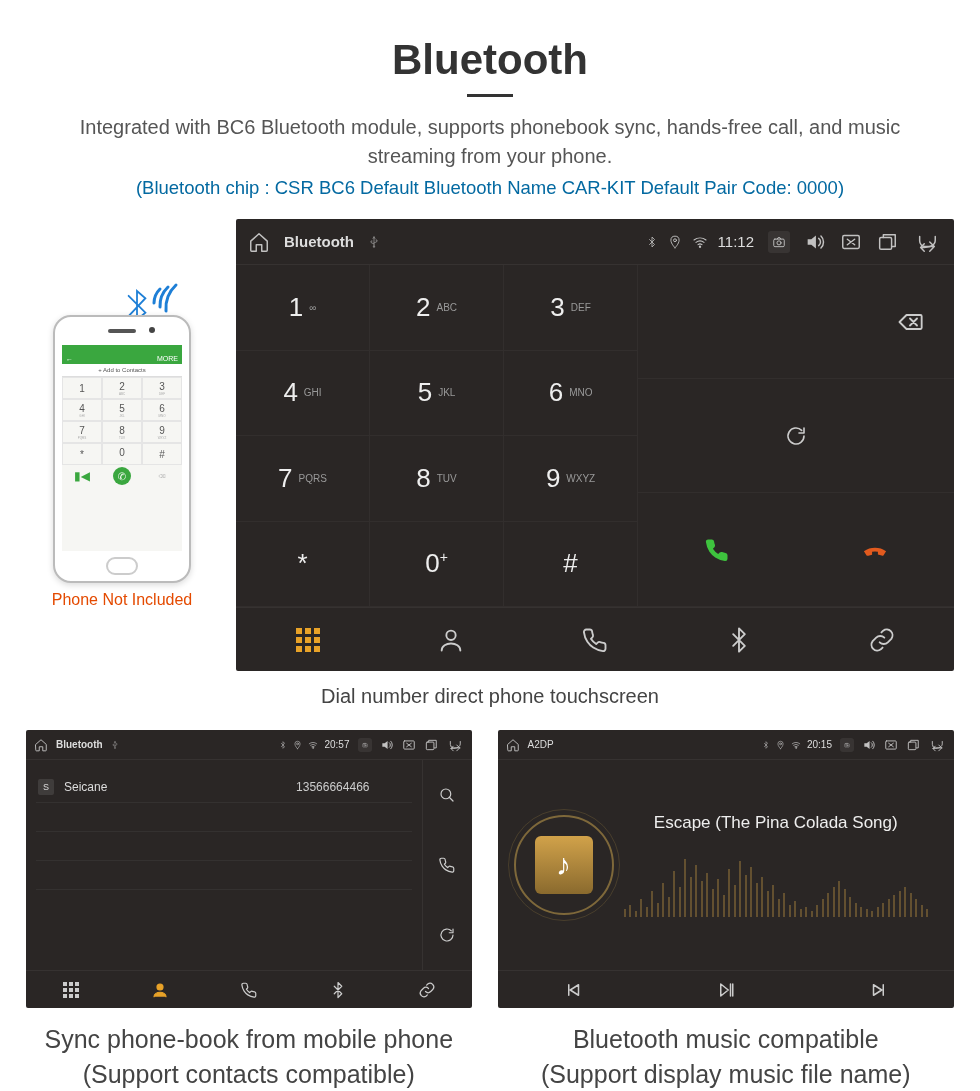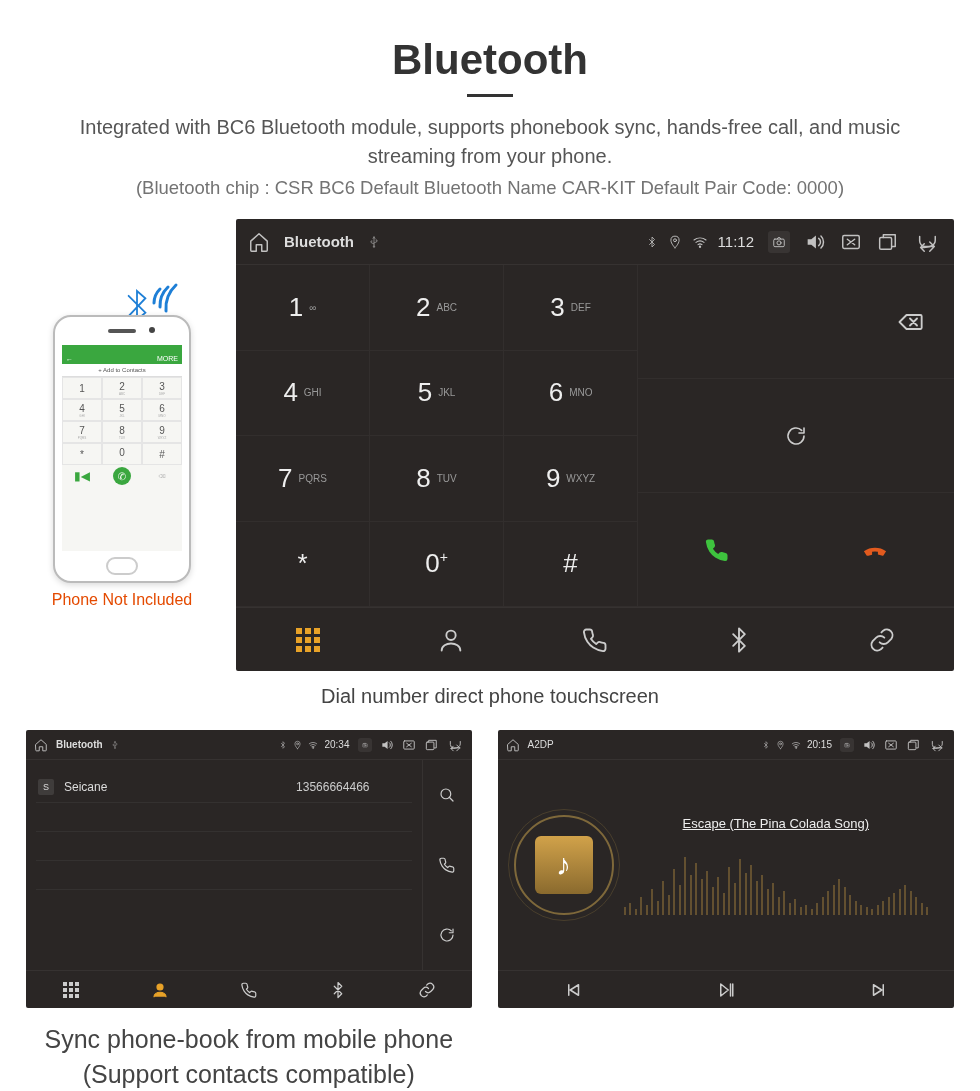--- a/index.html
+++ b/index.html
@@ -1,21 +1,21 @@
 <!DOCTYPE html>
 <html><head>
 <meta charset="utf-8">
 <style>
 * { margin: 0; padding: 0; box-sizing: border-box; }
 body { width: 980px; height: 1091px; background: #fff; font-family: Arial, sans-serif; color: #333; overflow: hidden; }
 .container { padding: 36px 26px 20px; }
 .title { text-align: center; font-size: 42px; font-weight: bold; color: #333; }
 .underline { width: 46px; height: 3px; background: #333; margin: 10px auto 16px; }
 .desc { text-align: center; font-size: 20px; color: #555; line-height: 1.45; padding: 0 30px; }
-.spec { text-align: center; font-size: 18.5px; color: #737373; margin-top: 6px; }
+.spec { text-align: center; font-size: 18.5px; color: #0369a1; margin-top: 6px; }
 
 .top-row { display: flex; margin-top: 20px; gap: 18px; align-items: flex-start; }
 .phone-col { width: 192px; text-align: center; padding-top: 60px; }
 .bt-waves { position: relative; height: 56px; margin-left: 60px; margin-bottom: -20px; }
 .phone-frame { width: 138px; height: 268px; margin: 0 auto 6px; background: #fff; border: 2px solid #bbb; border-radius: 18px; position: relative; box-shadow: 0 2px 6px rgba(0,0,0,.15); }
 .phone-top { position: absolute; top: 12px; left: 50%; transform: translateX(-50%); width: 28px; height: 4px; background: #555; border-radius: 3px; }
 .phone-cam { position: absolute; top: 10px; right: 34px; width: 6px; height: 6px; background: #444; border-radius: 50%; }
 .phone-screen { position: absolute; top: 28px; left: 7px; right: 7px; bottom: 30px; background: #f6f6f3; font-size: 5px; color: #333; overflow: hidden; }
 .phone-status { height: 8px; background: #3aa73f; }
 .phone-bar { background: #3aa73f; color: #fff; font-size: 7px; padding: 2px 4px; display: flex; justify-content: space-between; }
@@ -72,21 +72,21 @@
 .pb-right { width: 50px; border-left: 1px solid rgba(255,255,255,.06); display: grid; grid-template-rows: repeat(3,1fr); }
 .pb-right .ic { display: flex; align-items: center; justify-content: center; }
 .pb-nav { height: 38px; display: grid; grid-template-columns: repeat(5,1fr); border-top: 1px solid rgba(255,255,255,.06); }
 .pb-nav .nv { display: flex; align-items: center; justify-content: center; }
 
 .mu-body { height: calc(100% - 30px - 38px); position: relative; display: flex; align-items: center; padding: 0 16px; overflow: hidden; }
 .mu-art { width: 100px; height: 100px; border: 2px solid rgba(210,170,80,.5); border-radius: 50%; display: flex; align-items: center; justify-content: center; position: relative; flex-shrink: 0; }
 .mu-art::before { content: ""; position: absolute; inset: -8px; border: 1px solid rgba(210,170,80,.18); border-radius: 50%; }
 .mu-note { width: 58px; height: 58px; background: linear-gradient(180deg,#d1a24a,#8a6a2e); border-radius: 6px; display: flex; align-items: center; justify-content: center; font-size: 30px; color: #fff; }
 .mu-info { flex: 1; text-align: center; }
-.mu-track { font-size: 13px; color: #eee; margin-bottom: 24px; text-decoration: underline; }
+.mu-track { font-size: 17px; color: #eee; margin-bottom: 24px; }
 .mu-viz { display: flex; gap: 3.5px; justify-content: center; align-items: flex-end; height: 60px; padding: 0 10px; }
 .mu-viz span { width: 2px; background: rgba(205,160,70,.35); }
 .mu-nav { height: 38px; display: grid; grid-template-columns: repeat(3,1fr); border-top: 1px solid rgba(255,255,255,.06); }
 .mu-nav .nv { display: flex; align-items: center; justify-content: center; font-size: 18px; color: #ddd; }
 
 svg.i { width: 100%; height: 100%; stroke: currentColor; fill: none; stroke-width: 1.6; stroke-linecap: round; stroke-linejoin: round; }
 .i22 { width: 24px; height: 24px; color: #ccc; }
 .i18 { width: 18px; height: 18px; color: #ccc; }
 .i26 { width: 28px; height: 28px; color: #ccc; }
 .green { color: #3ec23e; }
@@ -430,21 +430,21 @@
             <span class="ico" style="width:9px">
                 <svg class="i">
                   <use href="#pin"></use>
                 </svg>
               </span>
             <span class="ico" style="width:10px">
                 <svg class="i">
                   <use href="#wifi"></use>
                 </svg>
               </span>
-            <span>20:34</span>
+            <span>20:57</span>
           </span>
           <span class="ico cam-box">
               <svg class="i">
                 <use href="#camera"></use>
               </svg>
             </span>
           <span class="ico">
               <svg class="i">
                 <use href="#vol"></use>
               </svg>
@@ -666,15 +666,18 @@
                   <use href="#playpause"></use>
                 </svg></span>
             </div>
           <div class="nv">
               <span class="i18"><svg class="i">
                   <use href="#next"></use>
                 </svg></span>
             </div>
         </div>
       </div>
+      <div class="caption sub">
+        <span>Bluetooth music compatible</span><br><span>(Support display music file name)</span>
+      </div>
     </div>
   </div>
 </div>
 
 </body></html>

